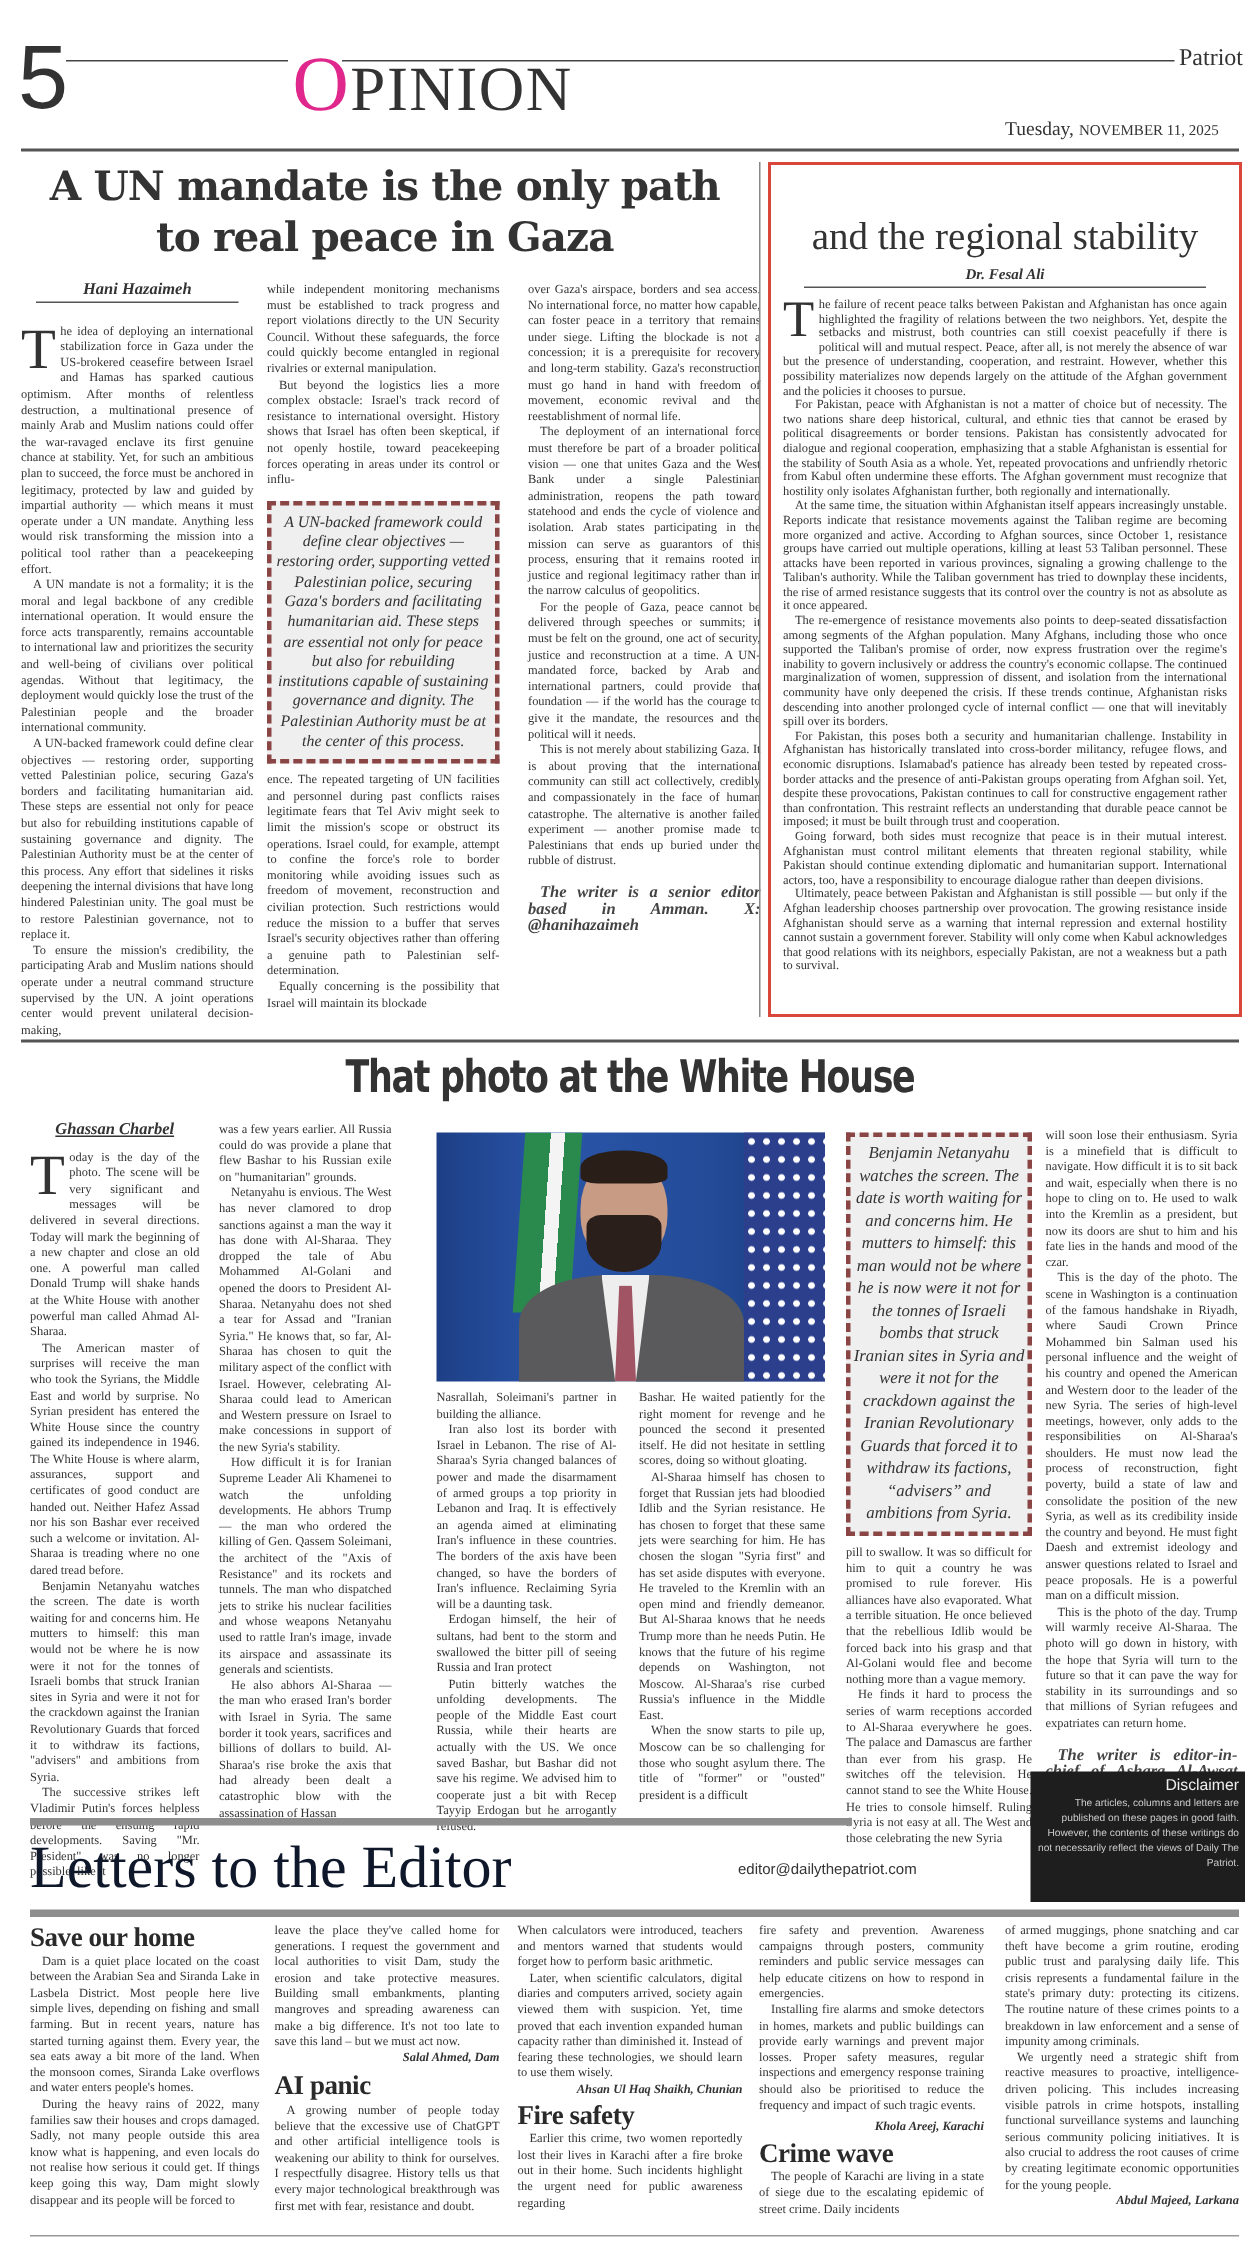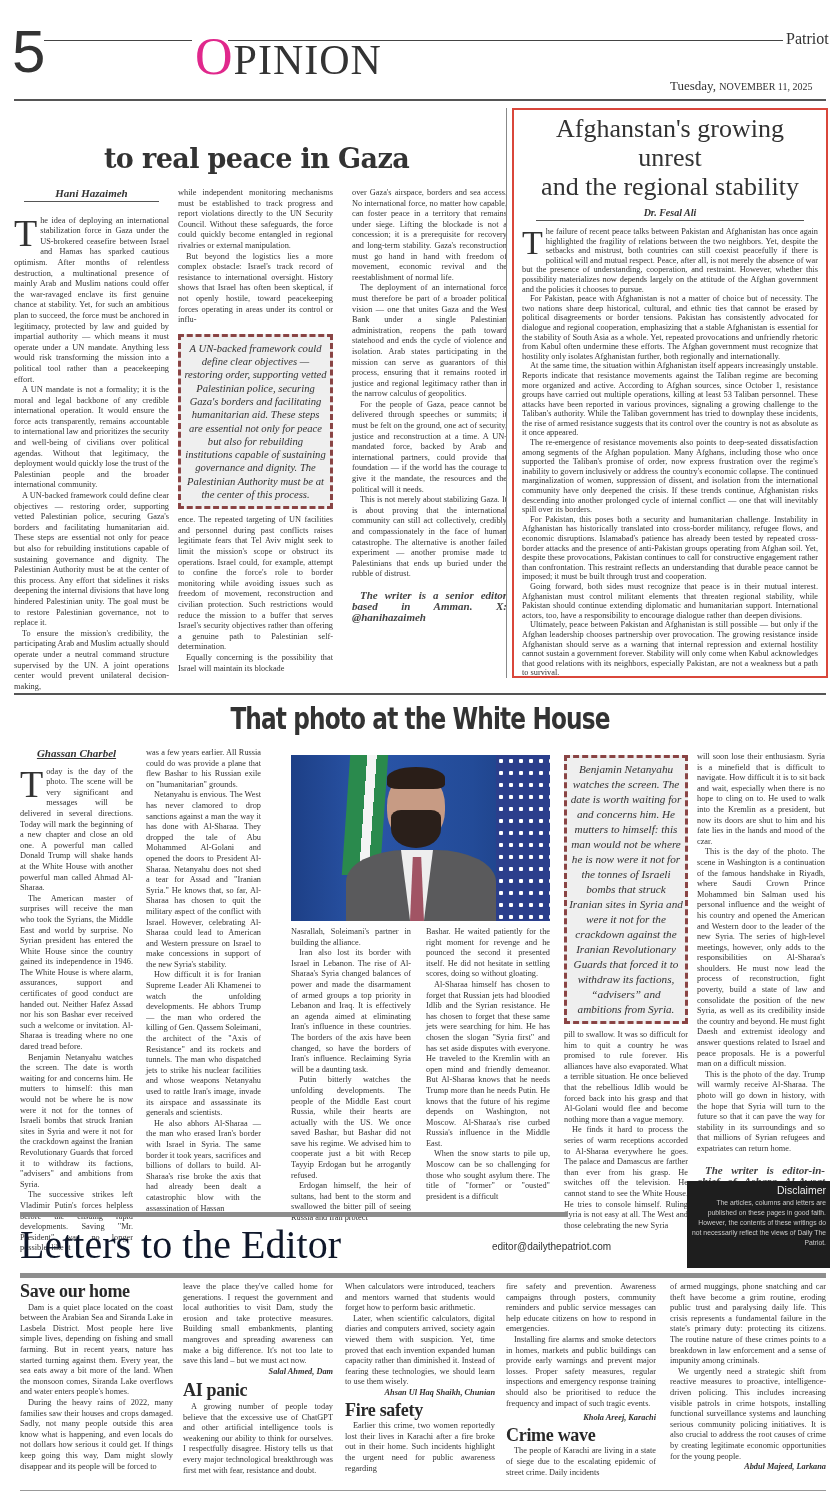--- a/index.html
+++ b/index.html
@@ -30,32 +30,32 @@
   <div class="abs" style="left:786px;top:30px;font-family:'Liberation Serif',serif;font-size:16px;color:#333;">Patriot</div>
   <div class="abs" style="left:670px;top:78px;font-family:'Liberation Serif',serif;font-size:13px;color:#333;">
     <span>Tuesday,</span>
     <span style="font-size:10px;">NOVEMBER 11, 2025</span>
   </div>
   <div class="abs" style="left:14px;top:99px;width:812px;height:1.5px;background:#555;"></div>
 </header>
 
 <section>
   <h1 class="abs" style="left:14px;top:108px;width:485px;text-align:center;font-family:'DejaVu Serif',serif;font-weight:bold;font-size:27px;line-height:34px;color:#333;letter-spacing:-0.6px;">
-    <br>
+    <span>A UN mandate is the only path</span><br>
     <span>to real peace in Gaza</span>
   </h1>
 
   <div class="abs txt" style="left:14px;top:188px;width:155px;">
     <div class="byline" style="margin:0 10px 14px;">Hani Hazaimeh</div>
     <span class="dropcap">T</span>
     <div>
         <p class="noind">he idea of deploying an international stabilization force in Gaza under the US-brokered ceasefire between Israel and Hamas has sparked cautious optimism. After months of relentless destruction, a multinational presence of mainly Arab and Muslim nations could offer the war-ravaged enclave its first genuine chance at stability. Yet, for such an ambitious plan to succeed, the force must be anchored in legitimacy, protected by law and guided by impartial authority — which means it must operate under a UN mandate. Anything less would risk transforming the mission into a political tool rather than a peacekeeping effort.</p>
         <p>A UN mandate is not a formality; it is the moral and legal backbone of any credible international operation. It would ensure the force acts transparently, remains accountable to international law and prioritizes the security and well-being of civilians over political agendas. Without that legitimacy, the deployment would quickly lose the trust of the Palestinian people and the broader international community.</p>
         <p>A UN-backed framework could define clear objectives — restoring order, supporting vetted Palestinian police, securing Gaza's borders and facilitating humanitarian aid. These steps are essential not only for peace but also for rebuilding institutions capable of sustaining governance and dignity. The Palestinian Authority must be at the center of this process. Any effort that sidelines it risks deepening the internal divisions that have long hindered Palestinian unity. The goal must be to restore Palestinian governance, not to replace it.</p>
-        <p>To ensure the mission's credibility, the participating Arab and Muslim actually should operate under a neutral command structure supervised by the UN. A joint operations center would prevent unilateral decision-making,</p>
+        <p>To ensure the mission's credibility, the participating Arab and Muslim nations should operate under a neutral command structure supervised by the UN. A joint operations center would prevent unilateral decision-making,</p>
       </div>
   </div>
 
   <div class="abs txt" style="left:178px;top:188px;width:155px;">
     <div>
         <p class="noind">while independent monitoring mechanisms must be established to track progress and report violations directly to the UN Security Council. Without these safeguards, the force could quickly become entangled in regional rivalries or external manipulation.</p>
         <p>But beyond the logistics lies a more complex obstacle: Israel's track record of resistance to international oversight. History shows that Israel has often been skeptical, if not openly hostile, toward peacekeeping forces operating in areas under its control or influ-</p>
       </div>
     <div class="pullquote" style="margin:8px 0 6px;padding:5px 3px;font-size:10.6px;line-height:13.3px;">
       <span>A UN-backed framework could define clear objectives — restoring order, supporting vetted Palestinian police, securing Gaza's borders and facilitating humanitarian aid. These steps are essential not only for peace but also for rebuilding institutions capable of sustaining governance and dignity. The Palestinian Authority must be at the center of this process.</span>
@@ -73,21 +73,21 @@
         <p>For the people of Gaza, peace cannot be delivered through speeches or summits; it must be felt on the ground, one act of security, justice and reconstruction at a time. A UN-mandated force, backed by Arab and international partners, could provide that foundation — if the world has the courage to give it the mandate, the resources and the political will it needs.</p>
         <p>This is not merely about stabilizing Gaza. It is about proving that the international community can still act collectively, credibly and compassionately in the face of human catastrophe. The alternative is another failed experiment — another promise made to Palestinians that ends up buried under the rubble of distrust.</p>
       </div>
     <div class="writer" style="margin-top:10px;text-indent:8px;">The writer is a senior editor based in Amman. X: @hanihazaimeh</div>
   </div>
   <div class="abs" style="left:506px;top:108px;width:1px;height:570px;background:#888;"></div>
 </section>
 
 <section class="abs" style="left:512px;top:108px;width:316px;height:570px;border:2px solid #d9473b;padding:4px 8px;">
   <h1 style="text-align:center;font-family:'Liberation Serif',serif;font-weight:normal;font-size:26px;line-height:29px;color:#333;">
-    <span>Afghanstan's growing unrest</span><br>
+    <br>
     <span>and the regional stability</span>
   </h1>
   <div class="byline" style="margin:6px 14px 6px;font-size:10px;">Dr. Fesal Ali</div>
   <div class="txt" style="font-size:8.3px;line-height:9.6px;">
     <span class="dropcap" style="font-size:34px;line-height:27px;">T</span>
     <div>
         <p class="noind">he failure of recent peace talks between Pakistan and Afghanistan has once again highlighted the fragility of relations between the two neighbors. Yet, despite the setbacks and mistrust, both countries can still coexist peacefully if there is political will and mutual respect. Peace, after all, is not merely the absence of war but the presence of understanding, cooperation, and restraint. However, whether this possibility materializes now depends largely on the attitude of the Afghan government and the policies it chooses to pursue.</p>
         <p>For Pakistan, peace with Afghanistan is not a matter of choice but of necessity. The two nations share deep historical, cultural, and ethnic ties that cannot be erased by political disagreements or border tensions. Pakistan has consistently advocated for dialogue and regional cooperation, emphasizing that a stable Afghanistan is essential for the stability of South Asia as a whole. Yet, repeated provocations and unfriendly rhetoric from Kabul often undermine these efforts. The Afghan government must recognize that hostility only isolates Afghanistan further, both regionally and internationally.</p>
         <p>At the same time, the situation within Afghanistan itself appears increasingly unstable. Reports indicate that resistance movements against the Taliban regime are becoming more organized and active. According to Afghan sources, since October 1, resistance groups have carried out multiple operations, killing at least 53 Taliban personnel. These attacks have been reported in various provinces, signaling a growing challenge to the Taliban's authority. While the Taliban government has tried to downplay these incidents, the rise of armed resistance suggests that its control over the country is not as absolute as it once appeared.</p>
         <p>The re-emergence of resistance movements also points to deep-seated dissatisfaction among segments of the Afghan population. Many Afghans, including those who once supported the Taliban's promise of order, now express frustration over the regime's inability to govern inclusively or address the country's economic collapse. The continued marginalization of women, suppression of dissent, and isolation from the international community have only deepened the crisis. If these trends continue, Afghanistan risks descending into another prolonged cycle of internal conflict — one that will inevitably spill over its borders.</p>
@@ -131,22 +131,22 @@
     <div style="position:absolute;left:100px;top:55px;width:50px;height:38px;border-radius:20% 20% 50% 50%;background:#2a1f1a;"></div>
     <div style="position:absolute;left:55px;top:95px;width:150px;height:80px;border-radius:40% 40% 0 0;background:#5a5a5c;"></div>
     <div style="position:absolute;left:110px;top:95px;width:32px;height:75px;background:#eee;clip-path:polygon(0 0,100% 0,70% 100%,30% 100%);"></div>
     <div style="position:absolute;left:119px;top:102px;width:14px;height:64px;background:#a15464;clip-path:polygon(20% 0,80% 0,100% 100%,0 100%);"></div>
   </div>
 
   <div class="abs txt" style="left:291px;top:927px;width:120px;">
     <div>
         <p class="noind">Nasrallah, Soleimani's partner in building the alliance.</p>
         <p>Iran also lost its border with Israel in Lebanon. The rise of Al-Sharaa's Syria changed balances of power and made the disarmament of armed groups a top priority in Lebanon and Iraq. It is effectively an agenda aimed at eliminating Iran's influence in these countries. The borders of the axis have been changed, so have the borders of Iran's influence. Reclaiming Syria will be a daunting task.</p>
+        <p>Erdogan himself, the heir of sultans, had bent to the storm and swallowed the bitter pill of seeing Russia and Iran protect</p>
         <p>Putin bitterly watches the unfolding developments. The people of the Middle East court Russia, while their hearts are actually with the US. We once saved Bashar, but Bashar did not save his regime. We advised him to cooperate just a bit with Recep Tayyip Erdogan but he arrogantly refused.</p>
-        <p>Erdogan himself, the heir of sultans, had bent to the storm and swallowed the bitter pill of seeing Russia and Iran protect</p>
       </div>
   </div>
   <div class="abs txt" style="left:426px;top:927px;width:124px;">
     <div>
         <p class="noind">Bashar. He waited patiently for the right moment for revenge and he pounced the second it presented itself. He did not hesitate in settling scores, doing so without gloating.</p>
         <p>Al-Sharaa himself has chosen to forget that Russian jets had bloodied Idlib and the Syrian resistance. He has chosen to forget that these same jets were searching for him. He has chosen the slogan "Syria first" and has set aside disputes with everyone. He traveled to the Kremlin with an open mind and friendly demeanor. But Al-Sharaa knows that he needs Trump more than he needs Putin. He knows that the future of his regime depends on Washington, not Moscow. Al-Sharaa's rise curbed Russia's influence in the Middle East.</p>
         <p>When the snow starts to pile up, Moscow can be so challenging for those who sought asylum there. The title of "former" or "ousted" president is a difficult</p>
       </div>
   </div>
 
@@ -179,21 +179,21 @@
   <a class="abs" style="left:492px;top:1241px;font-family:'Liberation Sans',sans-serif;font-size:10px;color:#333;text-decoration:none;">editor@dailythepatriot.com</a>
   <div class="abs" style="left:687px;top:1181px;width:143px;height:87px;background:#1e1e1e;color:#eee;text-align:right;padding:3px 4px;">
     <div style="font-family:'Liberation Sans',sans-serif;font-size:10.5px;margin-bottom:2px;">Disclaimer</div>
     <div style="font-family:'Liberation Sans',sans-serif;font-size:6.8px;line-height:10px;color:#ccc;">The articles, columns and letters are published on these pages in good faith. However, the contents of these writings do not necessarily reflect the views of Daily The Patriot.</div>
   </div>
   <div class="abs" style="left:20px;top:1273px;width:806px;height:5px;background:#8e8e8e;"></div>
 
   <div class="abs txt" style="left:20px;top:1282px;width:153px;">
     <div class="lh">Save our home</div>
     <p>Dam is a quiet place located on the coast between the Arabian Sea and Siranda Lake in Lasbela District. Most people here live simple lives, depending on fishing and small farming. But in recent years, nature has started turning against them. Every year, the sea eats away a bit more of the land. When the monsoon comes, Siranda Lake overflows and water enters people's homes.</p>
-    <p>During the heavy rains of 2022, many families saw their houses and crops damaged. Sadly, not many people outside this area know what is happening, and even locals do not dollars how serious it could get. If things keep going this way, Dam might slowly disappear and its people will be forced to</p>
+    <p>During the heavy rains of 2022, many families saw their houses and crops damaged. Sadly, not many people outside this area know what is happening, and even locals do not realise how serious it could get. If things keep going this way, Dam might slowly disappear and its people will be forced to</p>
   </div>
 
   <div class="abs txt" style="left:183px;top:1282px;width:150px;">
     <p class="noind">leave the place they've called home for generations. I request the government and local authorities to visit Dam, study the erosion and take protective measures. Building small embankments, planting mangroves and spreading awareness can make a big difference. It's not too late to save this land – but we must act now.</p>
     <div class="sig">Salal Ahmed, Dam</div>
     <div class="lh" style="margin-top:8px;">AI panic</div>
     <p>A growing number of people today believe that the excessive use of ChatGPT and other artificial intelligence tools is weakening our ability to think for ourselves. I respectfully disagree. History tells us that every major technological breakthrough was first met with fear, resistance and doubt.</p>
   </div>
 
   <div class="abs txt" style="left:345px;top:1282px;width:150px;">

